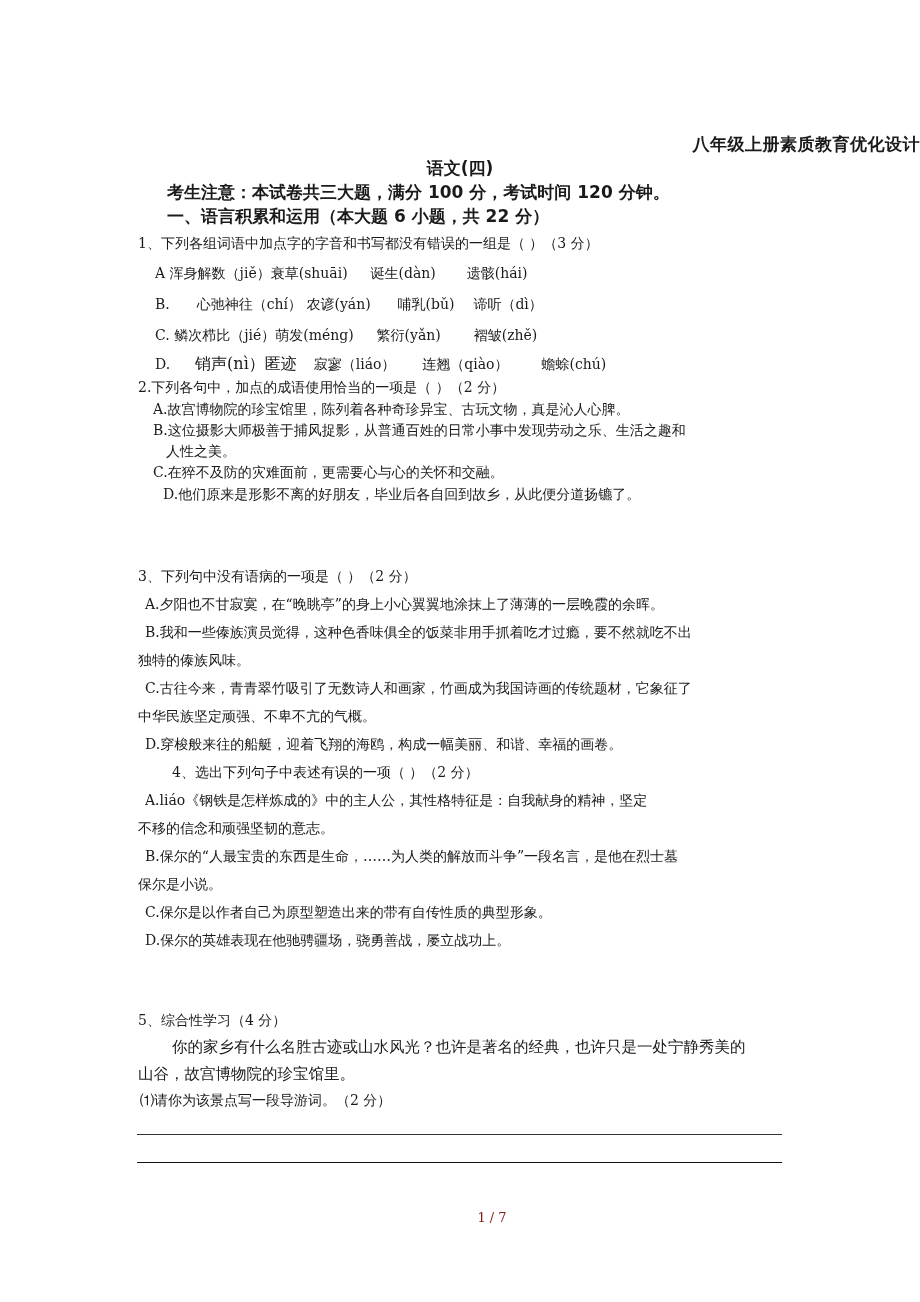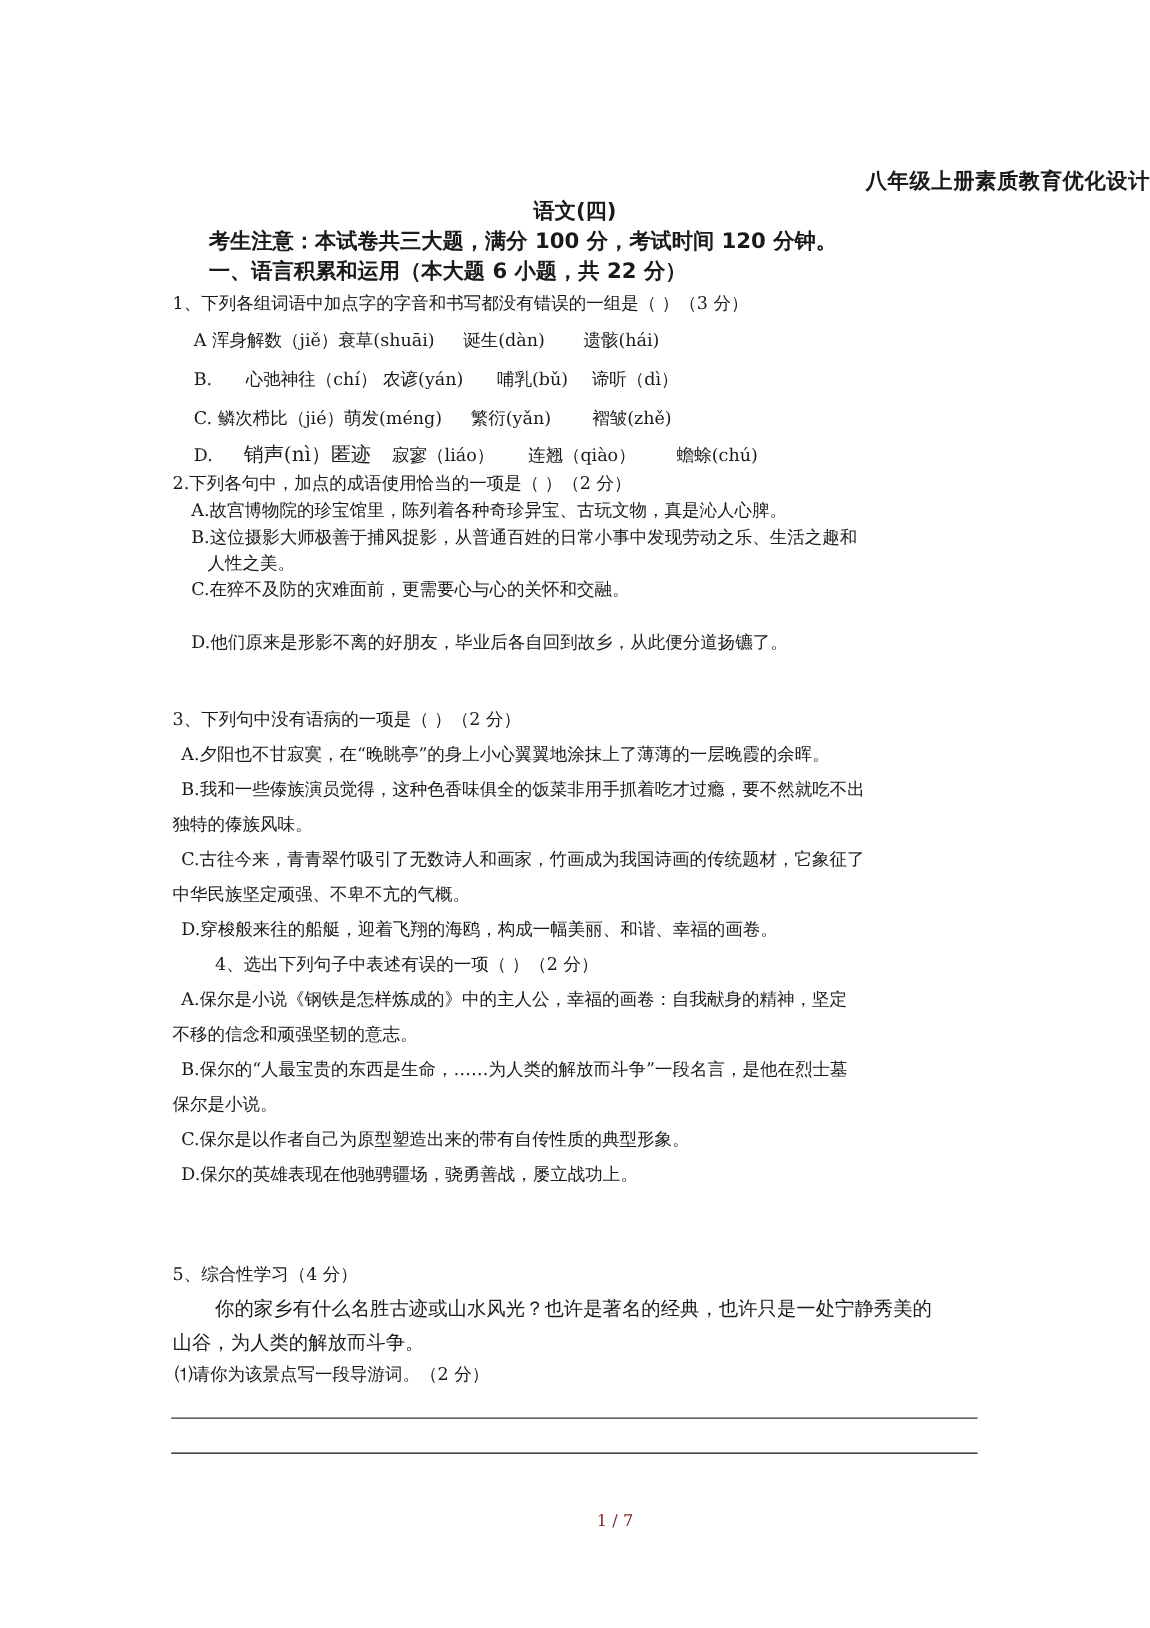--- a/index.html
+++ b/index.html
@@ -129,41 +129,41 @@
     <span>连翘（qiào）</span>
     <span class="gap" style="width:24px"></span>
     <span>蟾蜍(chú)</span>
   </div>
 
   <div class="abs q" style="left:138px; top:377px;">2.下列各句中，加点的成语使用恰当的一项是（        ）（2 分）</div>
   <div class="abs q" style="left:153px; top:399px;">A.故宫博物院的珍宝馆里，陈列着各种奇珍异宝、古玩文物，真是沁人心脾。</div>
   <div class="abs q" style="left:153px; top:420px;">B.这位摄影大师极善于捕风捉影，从普通百姓的日常小事中发现劳动之乐、生活之趣和</div>
   <div class="abs q" style="left:166px; top:441px;">人性之美。</div>
   <div class="abs q" style="left:153px; top:462px;">C.在猝不及防的灾难面前，更需要心与心的关怀和交融。</div>
-  <div class="abs q" style="left:153px; top:484px;margin-top:20px;">D.他们原来是形影不离的好朋友，毕业后各自回到故乡，从此便分道扬镳了。</div>
+  <div class="abs q" style="left:163px; top:484px;">D.他们原来是形影不离的好朋友，毕业后各自回到故乡，从此便分道扬镳了。</div>
 
   <div class="abs q" style="left:138px; top:566px;">3、下列句中没有语病的一项是（        ）（2 分）</div>
   <div class="abs q" style="left:145px; top:594px;">A.夕阳也不甘寂寞，在“晚眺亭”的身上小心翼翼地涂抹上了薄薄的一层晚霞的余晖。</div>
   <div class="abs q" style="left:145px; top:622px;">B.我和一些傣族演员觉得，这种色香味俱全的饭菜非用手抓着吃才过瘾，要不然就吃不出</div>
   <div class="abs q" style="left:138px; top:650px;">独特的傣族风味。</div>
   <div class="abs q" style="left:145px; top:678px;">C.古往今来，青青翠竹吸引了无数诗人和画家，竹画成为我国诗画的传统题材，它象征了</div>
   <div class="abs q" style="left:138px; top:706px;">中华民族坚定顽强、不卑不亢的气概。</div>
   <div class="abs q" style="left:145px; top:734px;">D.穿梭般来往的船艇，迎着飞翔的海鸥，构成一幅美丽、和谐、幸福的画卷。</div>
 
   <div class="abs q" style="left:172px; top:762px;">4、选出下列句子中表述有误的一项（        ）（2 分）</div>
-  <div class="abs q" style="left:145px; top:790px;">A.保尔是小说《钢铁是怎样炼成的》中的主人公，幸福的画卷：自我献身的精神，坚定</div>
+  <div class="abs q" style="left:145px; top:790px;">A.liáo《钢铁是怎样炼成的》中的主人公，其性格特征是：自我献身的精神，坚定</div>
   <div class="abs q" style="left:138px; top:818px;">不移的信念和顽强坚韧的意志。</div>
   <div class="abs q" style="left:145px; top:846px;">B.保尔的“人最宝贵的东西是生命，……为人类的解放而斗争”一段名言，是他在烈士墓</div>
   <div class="abs q" style="left:138px; top:874px;">保尔是小说。</div>
   <div class="abs q" style="left:145px; top:902px;">C.保尔是以作者自己为原型塑造出来的带有自传性质的典型形象。</div>
   <div class="abs q" style="left:145px; top:930px;">D.保尔的英雄表现在他驰骋疆场，骁勇善战，屡立战功上。</div>
 
   <div class="abs q" style="left:138px; top:1010px;">5、综合性学习（4 分）</div>
   <div class="abs intro" style="left:172px; top:1035px;">你的家乡有什么名胜古迹或山水风光？也许是著名的经典，也许只是一处宁静秀美的</div>
-  <div class="abs intro" style="left:138px; top:1062px;">山谷，为人类的解放而斗争。</div>
+  <div class="abs intro" style="left:138px; top:1062px;">山谷，故宫博物院的珍宝馆里。</div>
   <div class="abs q" style="left:140px; top:1090px;">⑴请你为该景点写一段导游词。（2 分）</div>
 
   <div class="rule" style="top:1134px;"></div>
   <div class="rule" style="top:1162px; background:#111111;"></div>
 
   <div class="abs page-num" style="top:1210px;">1 / 7</div>
 
 </div>
 
 </body></html>

